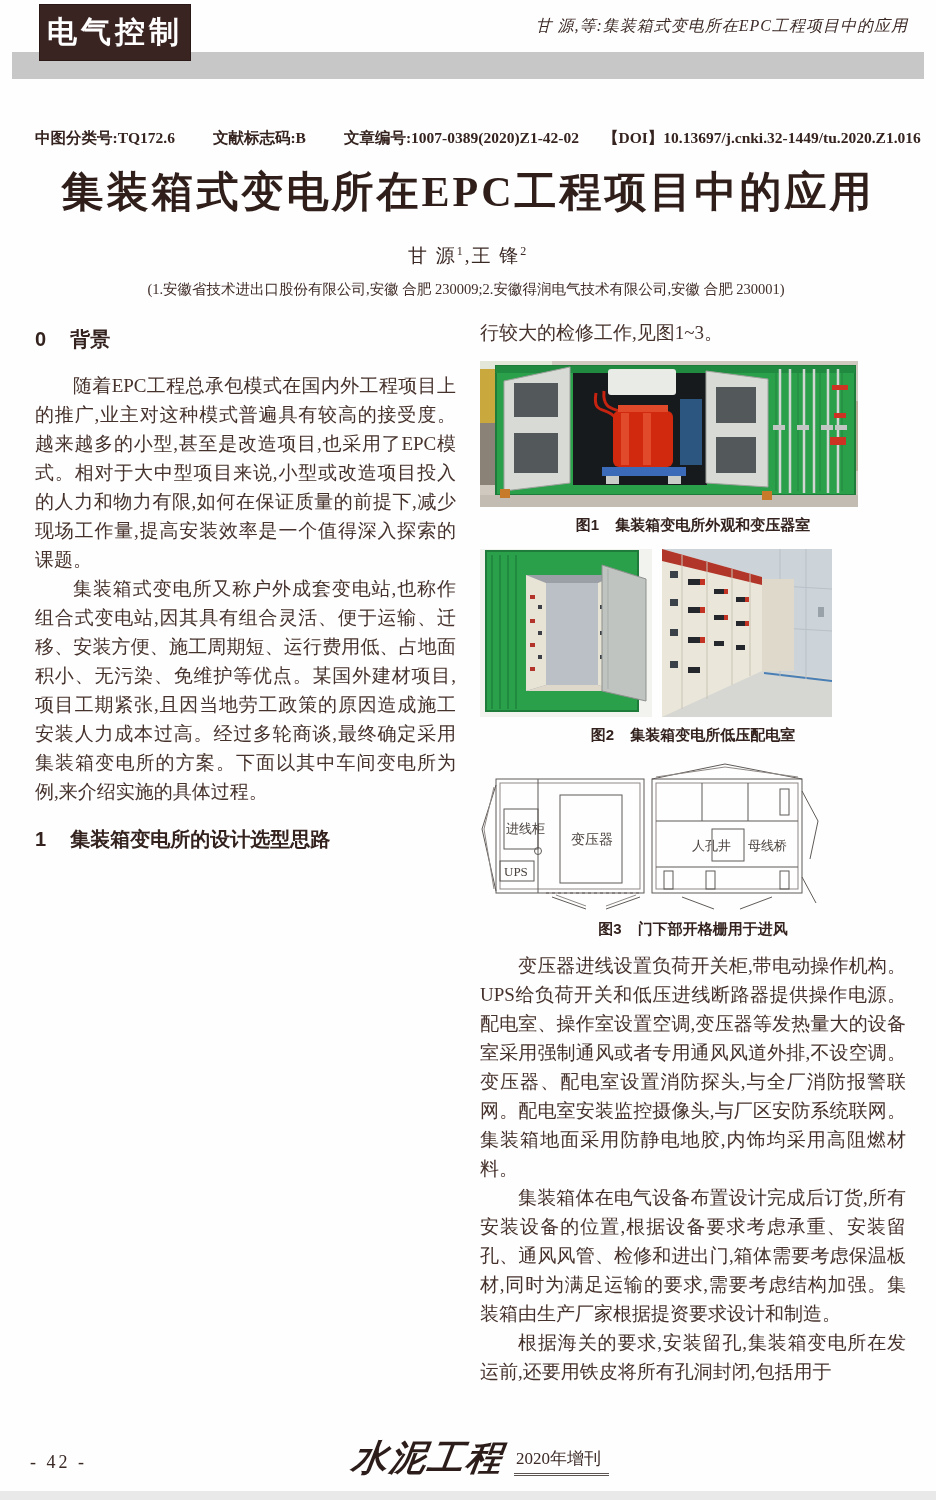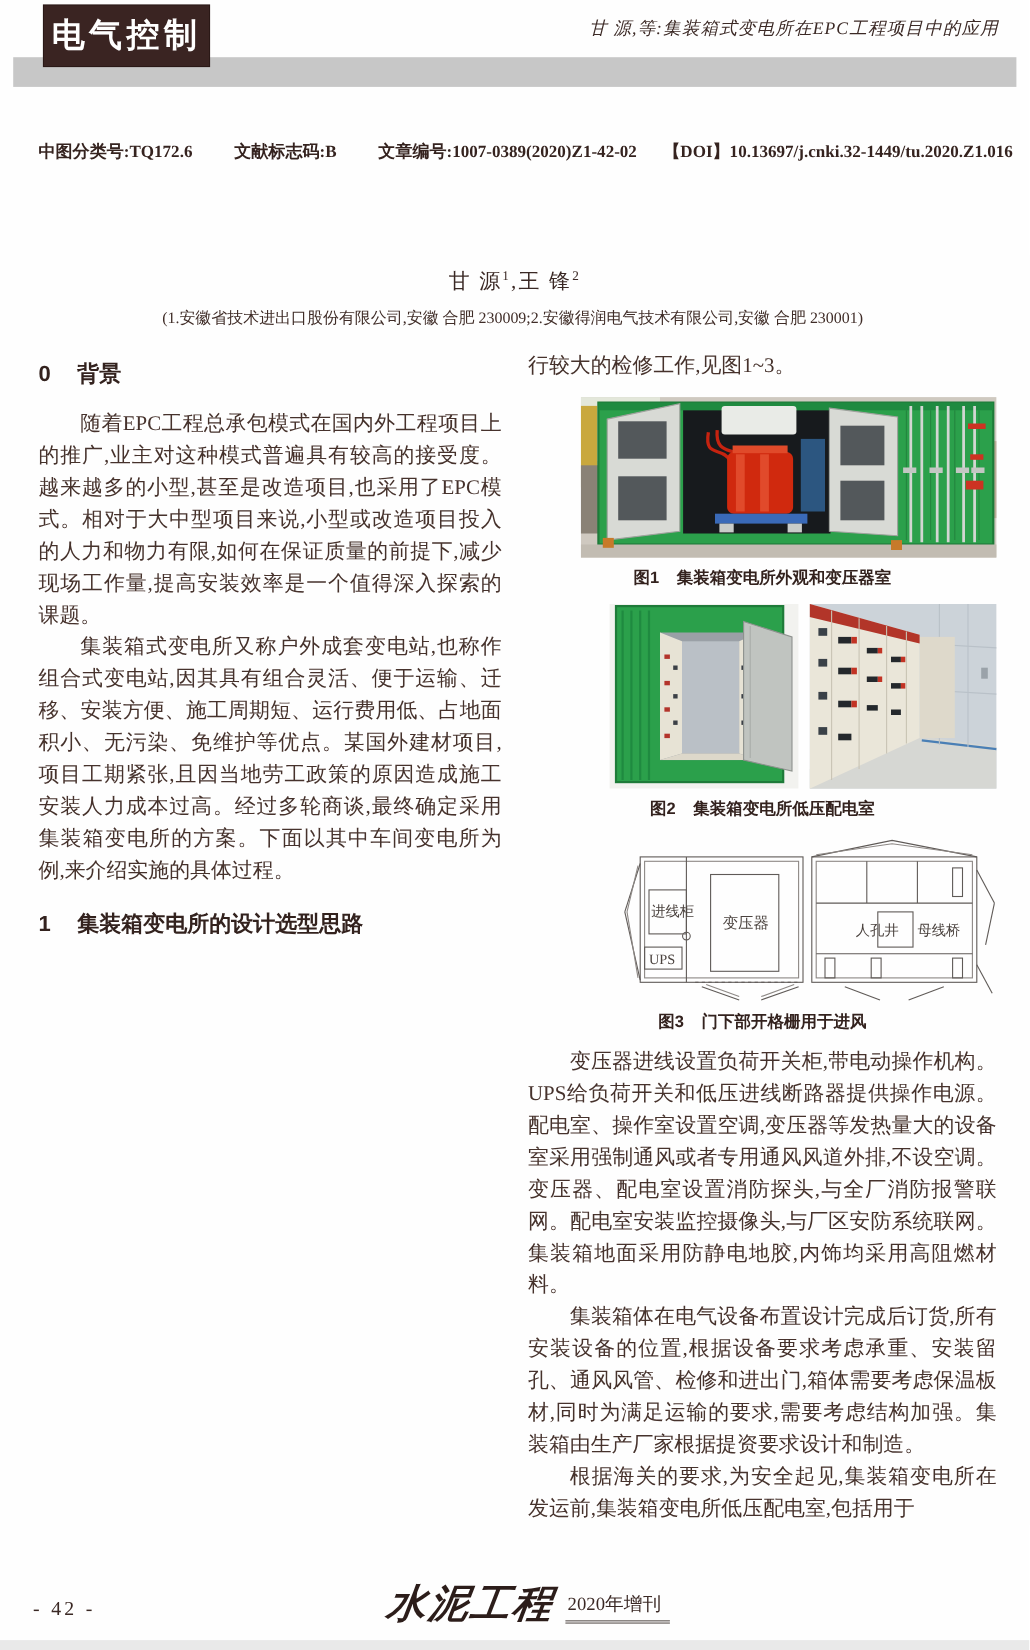--- a/index.html
+++ b/index.html
@@ -35,21 +35,21 @@
   .col-right{left:480px;width:426px;}
   p.body{margin:0;font-size:19px;line-height:29px;text-align:justify;
          text-indent:2em;color:#46322c;}
   h2.sec{margin:8px 0 18px 0;font-family:"Liberation Sans","DejaVu Sans",sans-serif;
          font-size:20px;font-weight:bold;color:#33221e;}
   h2.sec .num{margin-right:24px;}
   h2.sec.second{margin-top:20px;}
 
   
   figure{margin:14px 0 0 0;text-align:center;}
-  figure .imgwrap{display:flex;justify-content:flex-end;gap:10px;}
+  figure .imgwrap{display:flex;justify-content:flex-start;gap:10px;}
   figcaption{font-family:"Liberation Sans","DejaVu Sans",sans-serif;font-weight:bold;
              font-size:15px;color:#33221e;margin-top:9px;}
   figcaption .fig-label{margin-right:16px;}
   svg{display:block;}
 
   
   .page-number{position:absolute;left:30px;top:1452px;font-size:18px;letter-spacing:3px;color:#3a2824;}
   .footer-center{position:absolute;left:352px;top:1440px;display:flex;align-items:flex-end;gap:10px;}
   .journal-name{font-style:italic;font-weight:bold;font-size:36px;color:#2c1d1a;
                 transform:skewX(-8deg);letter-spacing:2px;line-height:1;}
@@ -66,20 +66,21 @@
   <div class="graybar"></div>
   <div class="running-title">甘 源,等:集装箱式变电所在EPC工程项目中的应用</div>
 
   <div class="meta">
     <span>中图分类号:TQ172.6</span>
     <span>文献标志码:B</span>
     <span>文章编号:1007-0389(2020)Z1-42-02</span>
     <span>【DOI】10.13697/j.cnki.32-1449/tu.2020.Z1.016</span>
   </div>
 
+  <div class="title">集装箱式变电所在EPC工程项目中的应用</div>
   <div class="authors">
     <span>甘 源</span><sup>1</sup><span>,</span><span>王 锋</span><sup>2</sup>
   </div>
   <div class="affil">(1.安徽省技术进出口股份有限公司,安徽 合肥 230009;2.安徽得润电气技术有限公司,安徽 合肥 230001)</div>
 
   <div class="col col-left">
     <h2 class="sec">
       <span class="num">0</span><span>背景</span>
     </h2>
     <p class="body">随着EPC工程总承包模式在国内外工程项目上的推广,业主对这种模式普遍具有较高的接受度。越来越多的小型,甚至是改造项目,也采用了EPC模式。相对于大中型项目来说,小型或改造项目投入的人力和物力有限,如何在保证质量的前提下,减少现场工作量,提高安装效率是一个值得深入探索的课题。</p>
@@ -295,21 +296,21 @@
           <text x="268" y="91" fill="#4a423e" stroke="none">母线桥</text>
         </svg>
       </div>
       <figcaption>
         <span class="fig-label">图3</span><span>门下部开格栅用于进风</span>
       </figcaption>
     </figure>
 
     <p class="body" style="margin-top:12px;">变压器进线设置负荷开关柜,带电动操作机构。UPS给负荷开关和低压进线断路器提供操作电源。配电室、操作室设置空调,变压器等发热量大的设备室采用强制通风或者专用通风风道外排,不设空调。变压器、配电室设置消防探头,与全厂消防报警联网。配电室安装监控摄像头,与厂区安防系统联网。集装箱地面采用防静电地胶,内饰均采用高阻燃材料。</p>
     <p class="body">集装箱体在电气设备布置设计完成后订货,所有安装设备的位置,根据设备要求考虑承重、安装留孔、通风风管、检修和进出门,箱体需要考虑保温板材,同时为满足运输的要求,需要考虑结构加强。集装箱由生产厂家根据提资要求设计和制造。</p>
-    <p class="body">根据海关的要求,为安全起见,集装箱变电所在发运前,集装箱变电所低压配电室,包括用于</p>
+    <p class="body">根据海关的要求,安装留孔,集装箱变电所在发运前,还要用铁皮将所有孔洞封闭,包括用于</p>
   </div>
 
   <div class="page-number">- 42 -</div>
   <div class="footer-center">
     <span class="journal-name">水泥工程</span>
     <span class="journal-issue">2020年增刊</span>
   </div>
   <div class="bottom-strip"></div>
 
 </div>

